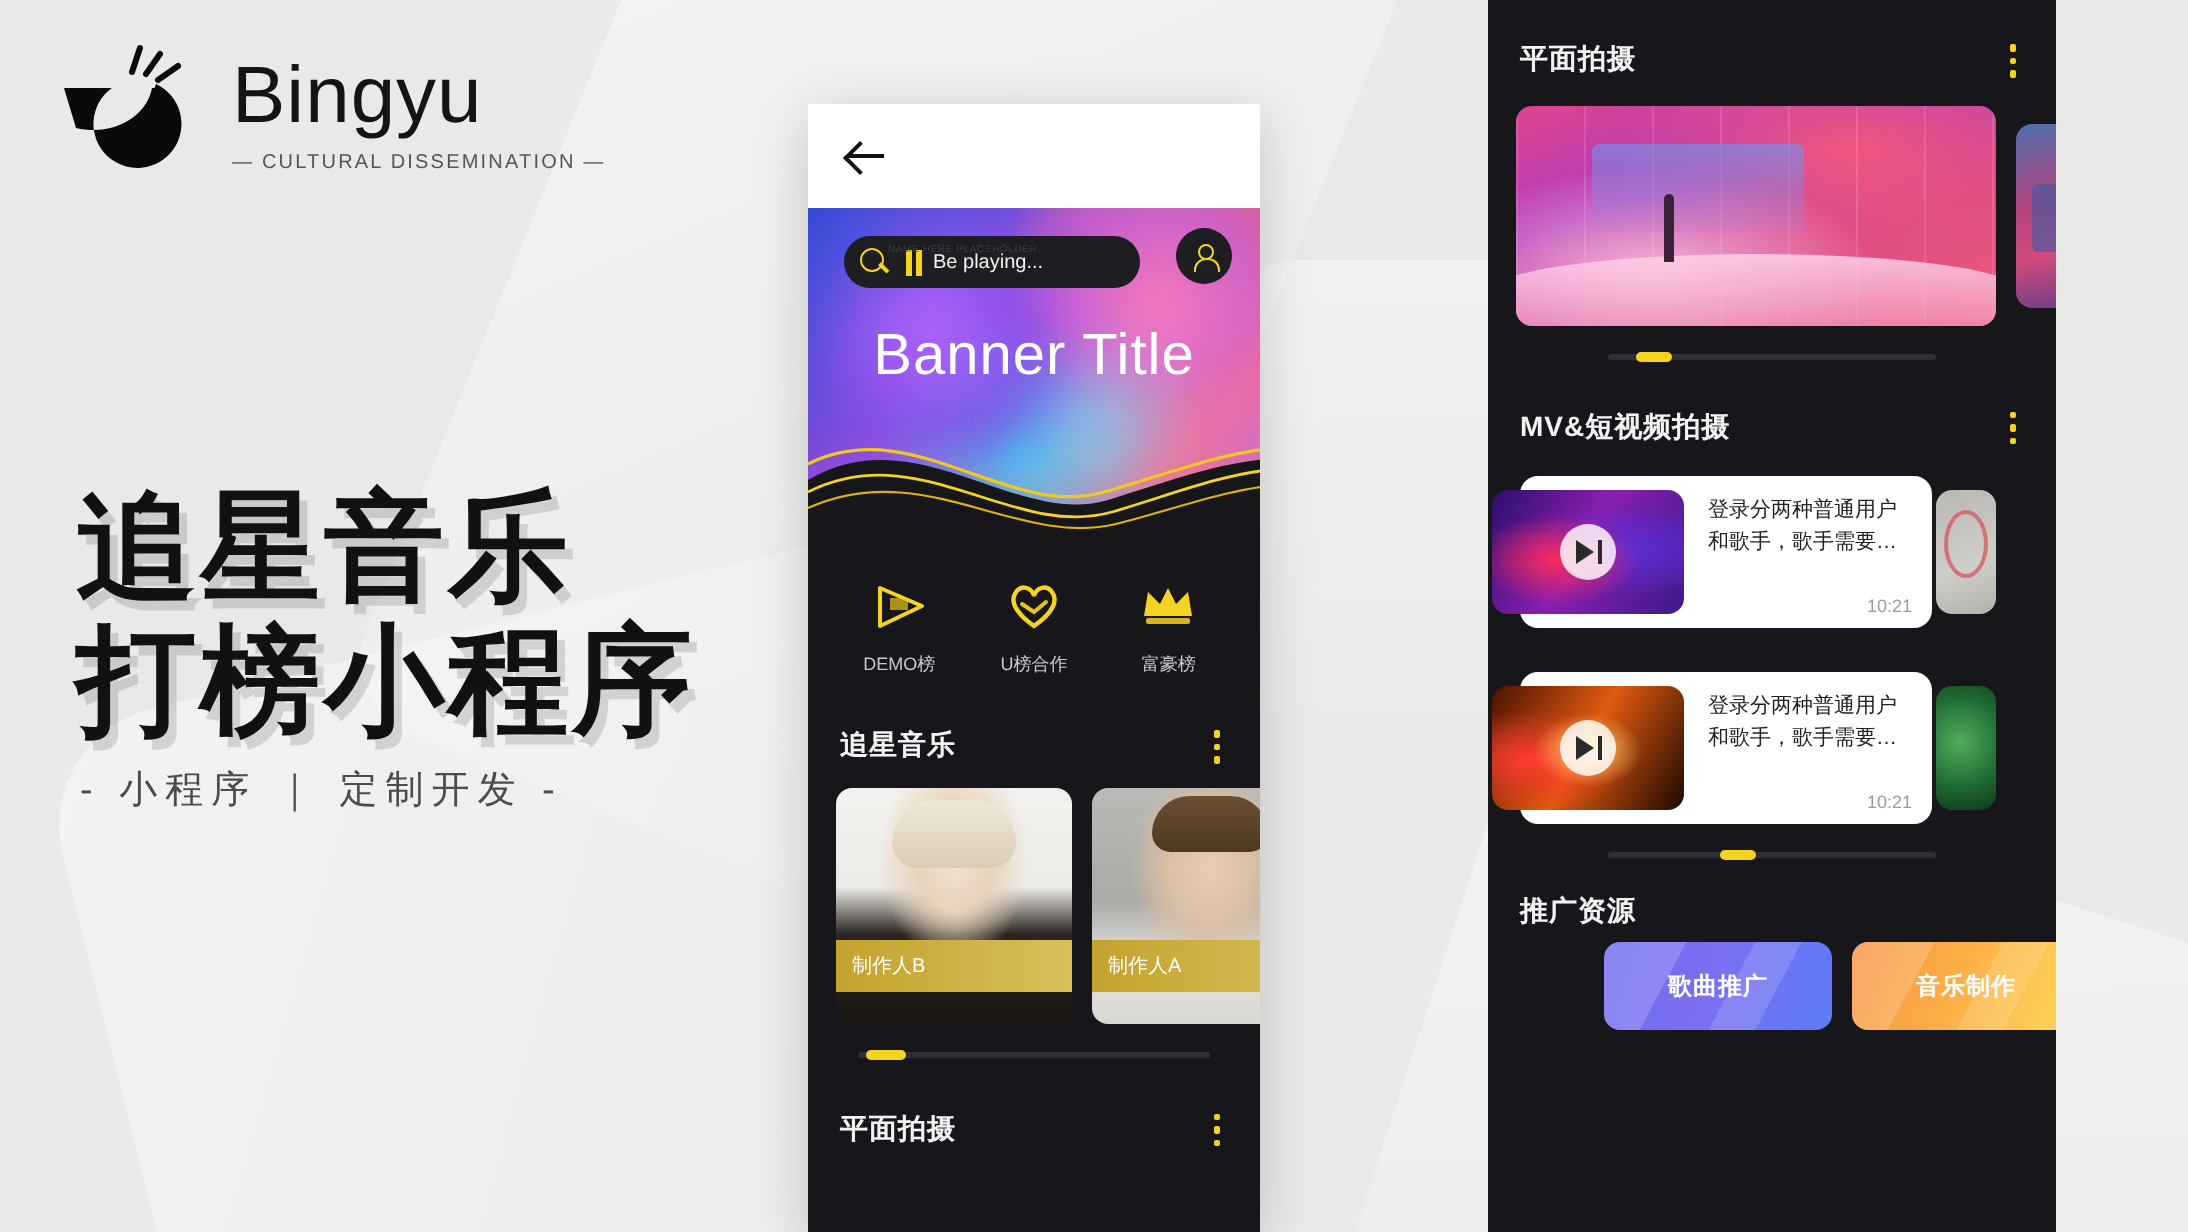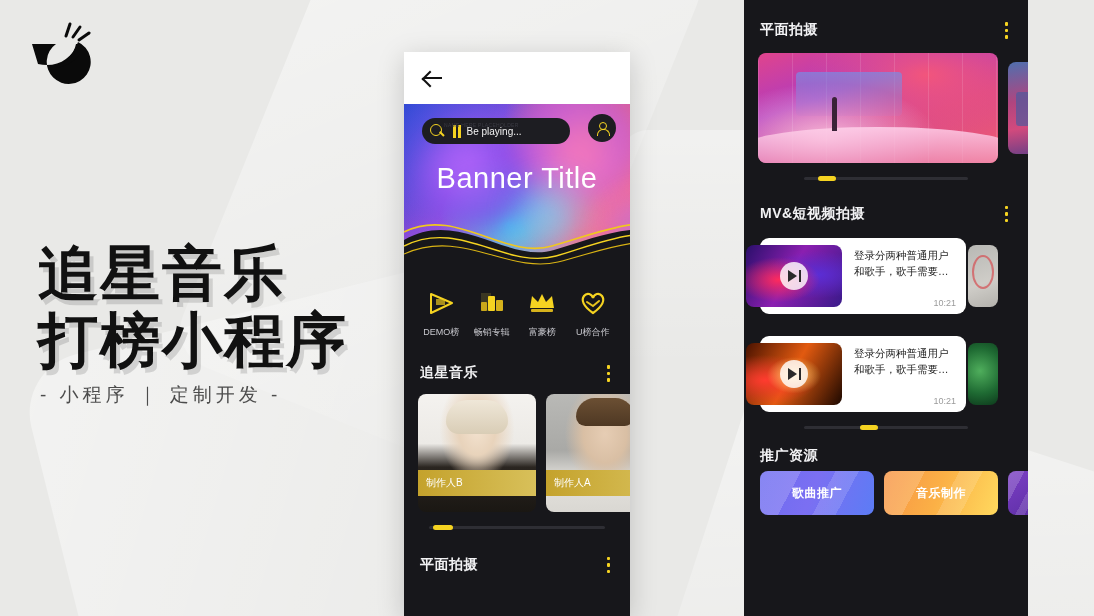--- a/index.html
+++ b/index.html
@@ -262,21 +262,21 @@
   .mv-text { font-size: 10.5px; color: #222; line-height: 1.55; }
   .mv-time { position: absolute; right: 10px; bottom: 6px; font-size: 9px; color: #9b9b9b; }
   .mv-side {
     width: 30px; height: 62px; border-radius: 8px; flex: 0 0 auto; position: relative; overflow: hidden;
   }
   .mv-s1 { background: linear-gradient(160deg, #b8b8b4 0%, #cfcdc8 60%, #b3b1ac 100%); }
   .mv-s1::after { content: ""; position: absolute; left: 4px; top: 10px; width: 18px; height: 30px;
       border: 2px solid #d4565a; border-radius: 50%; opacity: .75; }
   .mv-s2 { background: radial-gradient(circle at 40% 45%, #4fae5c 0%, #1f6b33 58%, #0d3a1c 100%); }
 
-  .promo-row { display: flex; gap: 10px; padding: 0 14px 0 16px; }
+  .promo-row { display: flex; gap: 10px; padding: 0 14px 0 16px; margin-left: 42px; }
   .promo {
     width: 114px; height: 44px; border-radius: 8px; flex: 0 0 auto;
     display: flex; align-items: center; justify-content: center;
     color: #fff; font-size: 12px; font-weight: 700; letter-spacing: .5px;
     position: relative; overflow: hidden;
   }
   .promo::after {
     content: ""; position: absolute; inset: 0;
     background: linear-gradient(118deg, rgba(255,255,255,.18) 0 30%, rgba(255,255,255,0) 30% 55%, rgba(255,255,255,.14) 55% 72%, rgba(255,255,255,0) 72%);
   }
@@ -298,20 +298,24 @@
     <svg width="76" height="70" viewBox="0 0 76 70">
       <path d="M6 24 h24 a22 22 0 1 0 22 -2 l0 0 c-6 18 -22 26 -40 22 z" fill="#0a0a0a"></path>
       <path d="M30 24 h24 v10 a36 36 0 0 1 -26 14 c12 -6 20 -14 22 -24 z" fill="#0a0a0a"></path>
       <g stroke="#0a0a0a" stroke-width="3" stroke-linecap="round">
         <line x1="40" y1="16" x2="44" y2="4"></line>
         <line x1="47" y1="17" x2="54" y2="7"></line>
         <line x1="53" y1="20" x2="63" y2="13"></line>
       </g>
     </svg>
   </div>
+  <div class="brand-text">
+    <div class="brand-name">Bingyu</div>
+    <div class="brand-tag">— CULTURAL DISSEMINATION —</div>
+  </div>
 </div>
 
 <div class="headline">
   <div>追星音乐</div>
   <div>打榜小程序</div>
 </div>
 <div class="subline">- 小程序 ｜ 定制开发 -</div>
 
 <div class="phone">
 
@@ -358,45 +362,34 @@
         <svg width="30" height="30" viewBox="0 0 30 30">
           <path d="M5 6 L26 15 L5 25 Z" fill="none" stroke="#f5d321" stroke-width="2" stroke-linejoin="round"></path>
           <rect x="10" y="11" width="9" height="6" fill="#e8c41d" opacity=".7"></rect>
         </svg>
       </div>
       <div class="quick-lb">DEMO榜</div>
     </div>
     <div class="quick-item">
       <div class="quick-ic">
         <svg width="30" height="30" viewBox="0 0 30 30">
-          <rect x="4" y="5" width="10" height="18" fill="#3a3622"></rect>
-          <rect x="11" y="8" width="7" height="15" rx="1" fill="#f5d321"></rect>
-          <rect x="19" y="12" width="7" height="11" rx="1" fill="#d6b21c"></rect>
-          <rect x="4" y="14" width="6" height="9" rx="1" fill="#c9a71a"></rect>
+          <path d="M15 25 C5 18 3 12 6 8 C9 4 14 6 15 10 C16 6 21 4 24 8 C27 12 25 18 15 25 Z" fill="none" stroke="#f5d321" stroke-width="2.2"></path>
+          <path d="M9 14 L15 18 L21 13" fill="none" stroke="#e8c41d" stroke-width="2" stroke-linecap="round"></path>
         </svg>
       </div>
-      <div class="quick-lb">畅销专辑</div>
+      <div class="quick-lb">U榜合作</div>
     </div>
     <div class="quick-item">
       <div class="quick-ic">
         <svg width="30" height="30" viewBox="0 0 30 30">
           <path d="M3 20 L5 8 L11 14 L15 6 L19 14 L25 8 L27 20 Z" fill="#f5d321"></path>
           <rect x="4" y="21" width="22" height="3" rx="1" fill="#d6b21c"></rect>
         </svg>
       </div>
       <div class="quick-lb">富豪榜</div>
-    </div>
-    <div class="quick-item">
-      <div class="quick-ic">
-        <svg width="30" height="30" viewBox="0 0 30 30">
-          <path d="M15 25 C5 18 3 12 6 8 C9 4 14 6 15 10 C16 6 21 4 24 8 C27 12 25 18 15 25 Z" fill="none" stroke="#f5d321" stroke-width="2.2"></path>
-          <path d="M9 14 L15 18 L21 13" fill="none" stroke="#e8c41d" stroke-width="2" stroke-linecap="round"></path>
-        </svg>
-      </div>
-      <div class="quick-lb">U榜合作</div>
     </div>
   </div>
 
   <div class="sec-head">
     <div class="sec-title">追星音乐</div>
     <div class="kebab">
         <i></i>
         <i></i>
         <i></i>
       </div>

